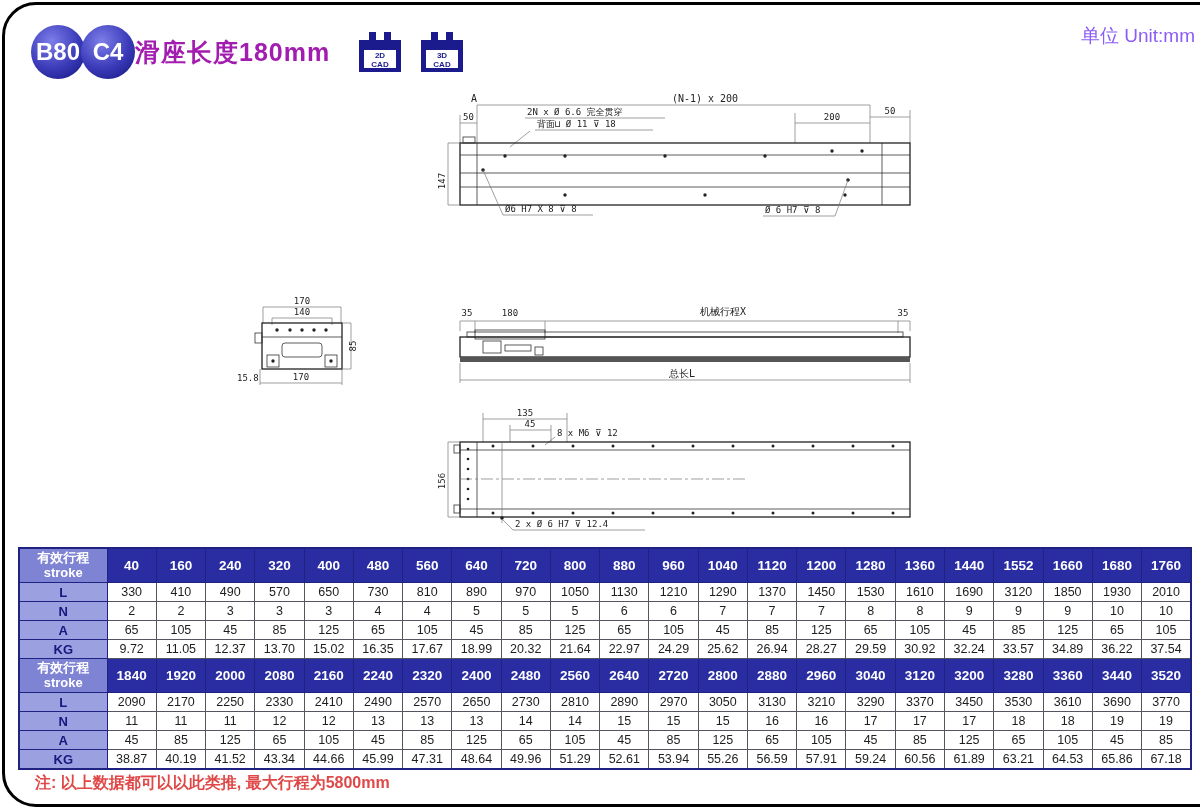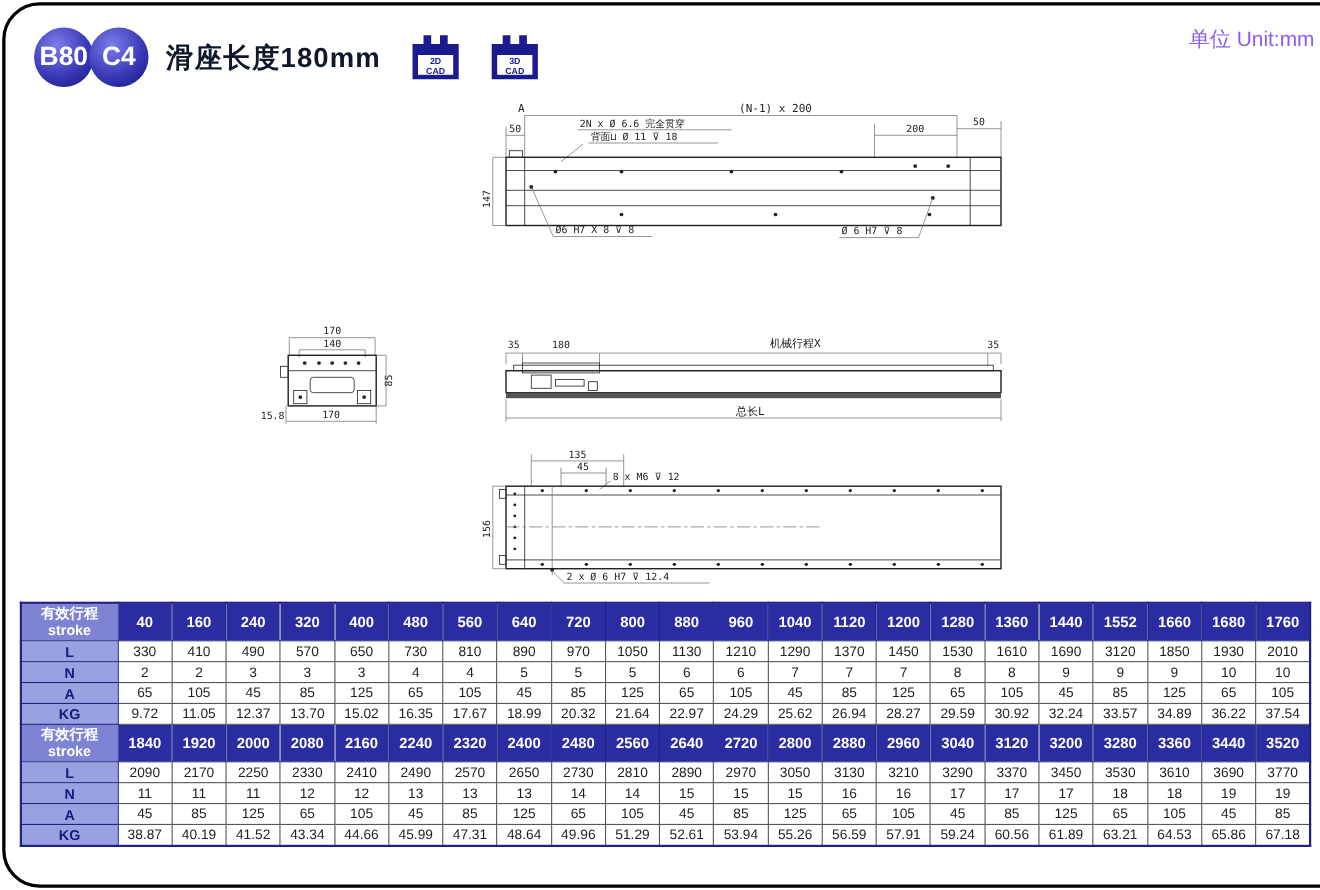--- a/index.html
+++ b/index.html
@@ -5,22 +5,22 @@
   html,body{margin:0;padding:0;background:#fff;}
   body{width:1200px;height:809px;position:relative;font-family:"Liberation Sans",sans-serif;}
   .page{position:absolute;left:2px;top:2px;width:1190px;height:799px;border:3px solid #000;
         border-radius:34px;background:#fff;overflow:hidden;padding-left:44px;}
   
   .hdr{position:absolute;top:20px;left:26px;display:flex;align-items:center;}
   .badge{width:54px;height:54px;border-radius:50%;color:#fff;display:flex;align-items:center;
          justify-content:center;font-size:24px;font-weight:bold;
          background:radial-gradient(circle at 38% 30%,#7d7dea 0%,#3a3ab8 55%,#12127c 100%);}
   .badge+.badge{margin-left:-4px;}
-  .subtitle{font-size:25px;color:#0f172a;font-weight:600;margin-left:16px;letter-spacing:1px;}
-  .cadwrap{display:flex;gap:24px;margin-left:26px;}
+  .subtitle{font-size:25px;color:#a21caf;font-weight:600;margin-left:0;letter-spacing:1px;}
+  .cadwrap{display:flex;gap:14px;margin-left:26px;}
   .cad{width:48px;height:44px;}
   .unit{position:absolute;top:18px;right:44px;font-size:19px;color:#8b5cf6;}
   
   .draw{position:absolute;left:0;top:80px;}
   .ol{stroke:#222;stroke-width:1.3;fill:none}
   .il{stroke:#333;stroke-width:0.8;fill:none}
   .dm{stroke:#777;stroke-width:0.7;fill:none}
   .dt{font-family:"DejaVu Sans Mono","DejaVu Sans",monospace;font-size:10px;fill:#222}
   .dt9{font-family:"DejaVu Sans Mono","DejaVu Sans",monospace;font-size:9px;fill:#222}
   .dot{fill:#222}
@@ -478,13 +478,14 @@
             <td>61.89</td>
             <td>63.21</td>
             <td>64.53</td>
             <td>65.86</td>
             <td>67.18</td>
           </tr>
         </tbody>
     </table>
   </div>
 
+  <div class="note">注: 以上数据都可以以此类推, 最大行程为5800mm</div>
 </div>
 
 </body></html>

